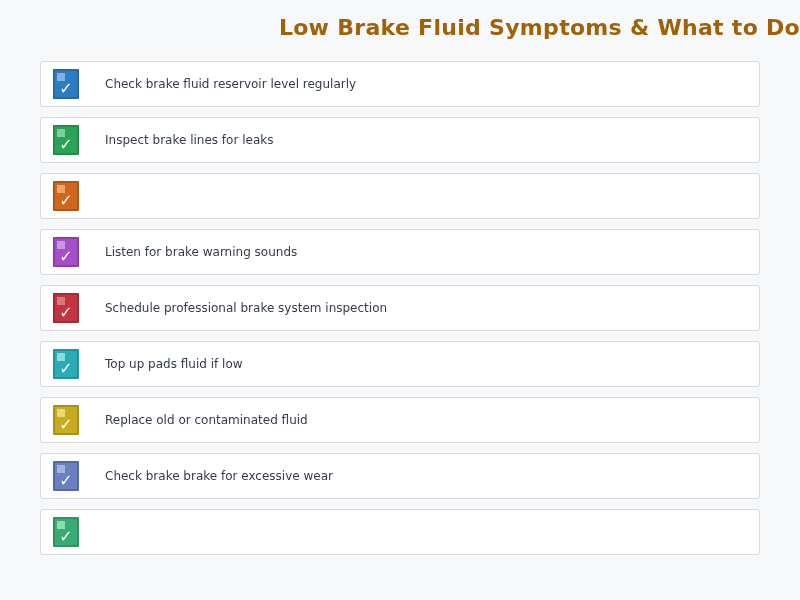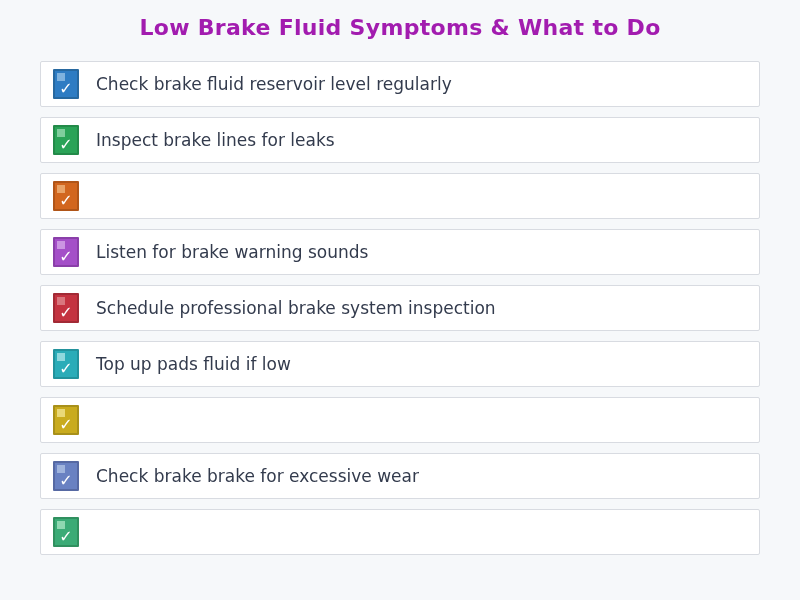--- a/index.html
+++ b/index.html
@@ -7,24 +7,24 @@
     padding: 0;
     width: 800px;
     height: 600px;
     background: #f6f8fa;
     font-family: "DejaVu Sans", "Liberation Sans", sans-serif;
     overflow: hidden;
   }
   .page-title {
     margin: 0;
     padding-top: 15px;
-    text-align: center;
+    text-align: right;
     font-size: 22px;
     font-weight: bold;
-    color: #a21caf;
+    color: #a16207;
     letter-spacing: 0.3px;
   }
   .checklist {
     width: 720px;
     margin: 21px auto 0 auto;
   }
   .card {
     box-sizing: border-box;
     height: 46px;
     margin-bottom: 10px;
@@ -56,22 +56,22 @@
     position: absolute;
     bottom: 0px;
     left: 50%;
     transform: translateX(-50%);
     color: #ffffff;
     font-size: 16px;
     font-weight: bold;
     line-height: 1;
   }
   .item-label {
-    margin-left: 17px;
-    font-size: 17px;
+    margin-left: 26px;
+    font-size: 12px;
     color: #333b4d;
   }
 </style>
 </head>
 <body>
 
 <h1 class="page-title">Low Brake Fluid Symptoms &amp; What to Do</h1>
 
 <div class="checklist">
 
@@ -120,20 +120,21 @@
       <span class="checkmark">✓</span>
     </span>
     <span class="item-label">Top up pads fluid if low</span>
   </div>
 
   <div class="card">
     <span class="check-icon" style="background: rgb(201, 171, 30); border-color: rgb(168, 144, 26);">
       <span class="corner-square" style="background: rgb(233, 216, 120);"></span>
       <span class="checkmark">✓</span>
     </span>
+    <span class="item-label">Replace old or contaminated fluid</span>
   </div>
 
   <div class="card">
     <span class="check-icon" style="background: rgb(105, 129, 194); border-color: rgb(86, 105, 163);">
       <span class="corner-square" style="background: rgb(160, 180, 221);"></span>
       <span class="checkmark">✓</span>
     </span>
     <span class="item-label">Check brake brake for excessive wear</span>
   </div>
 

